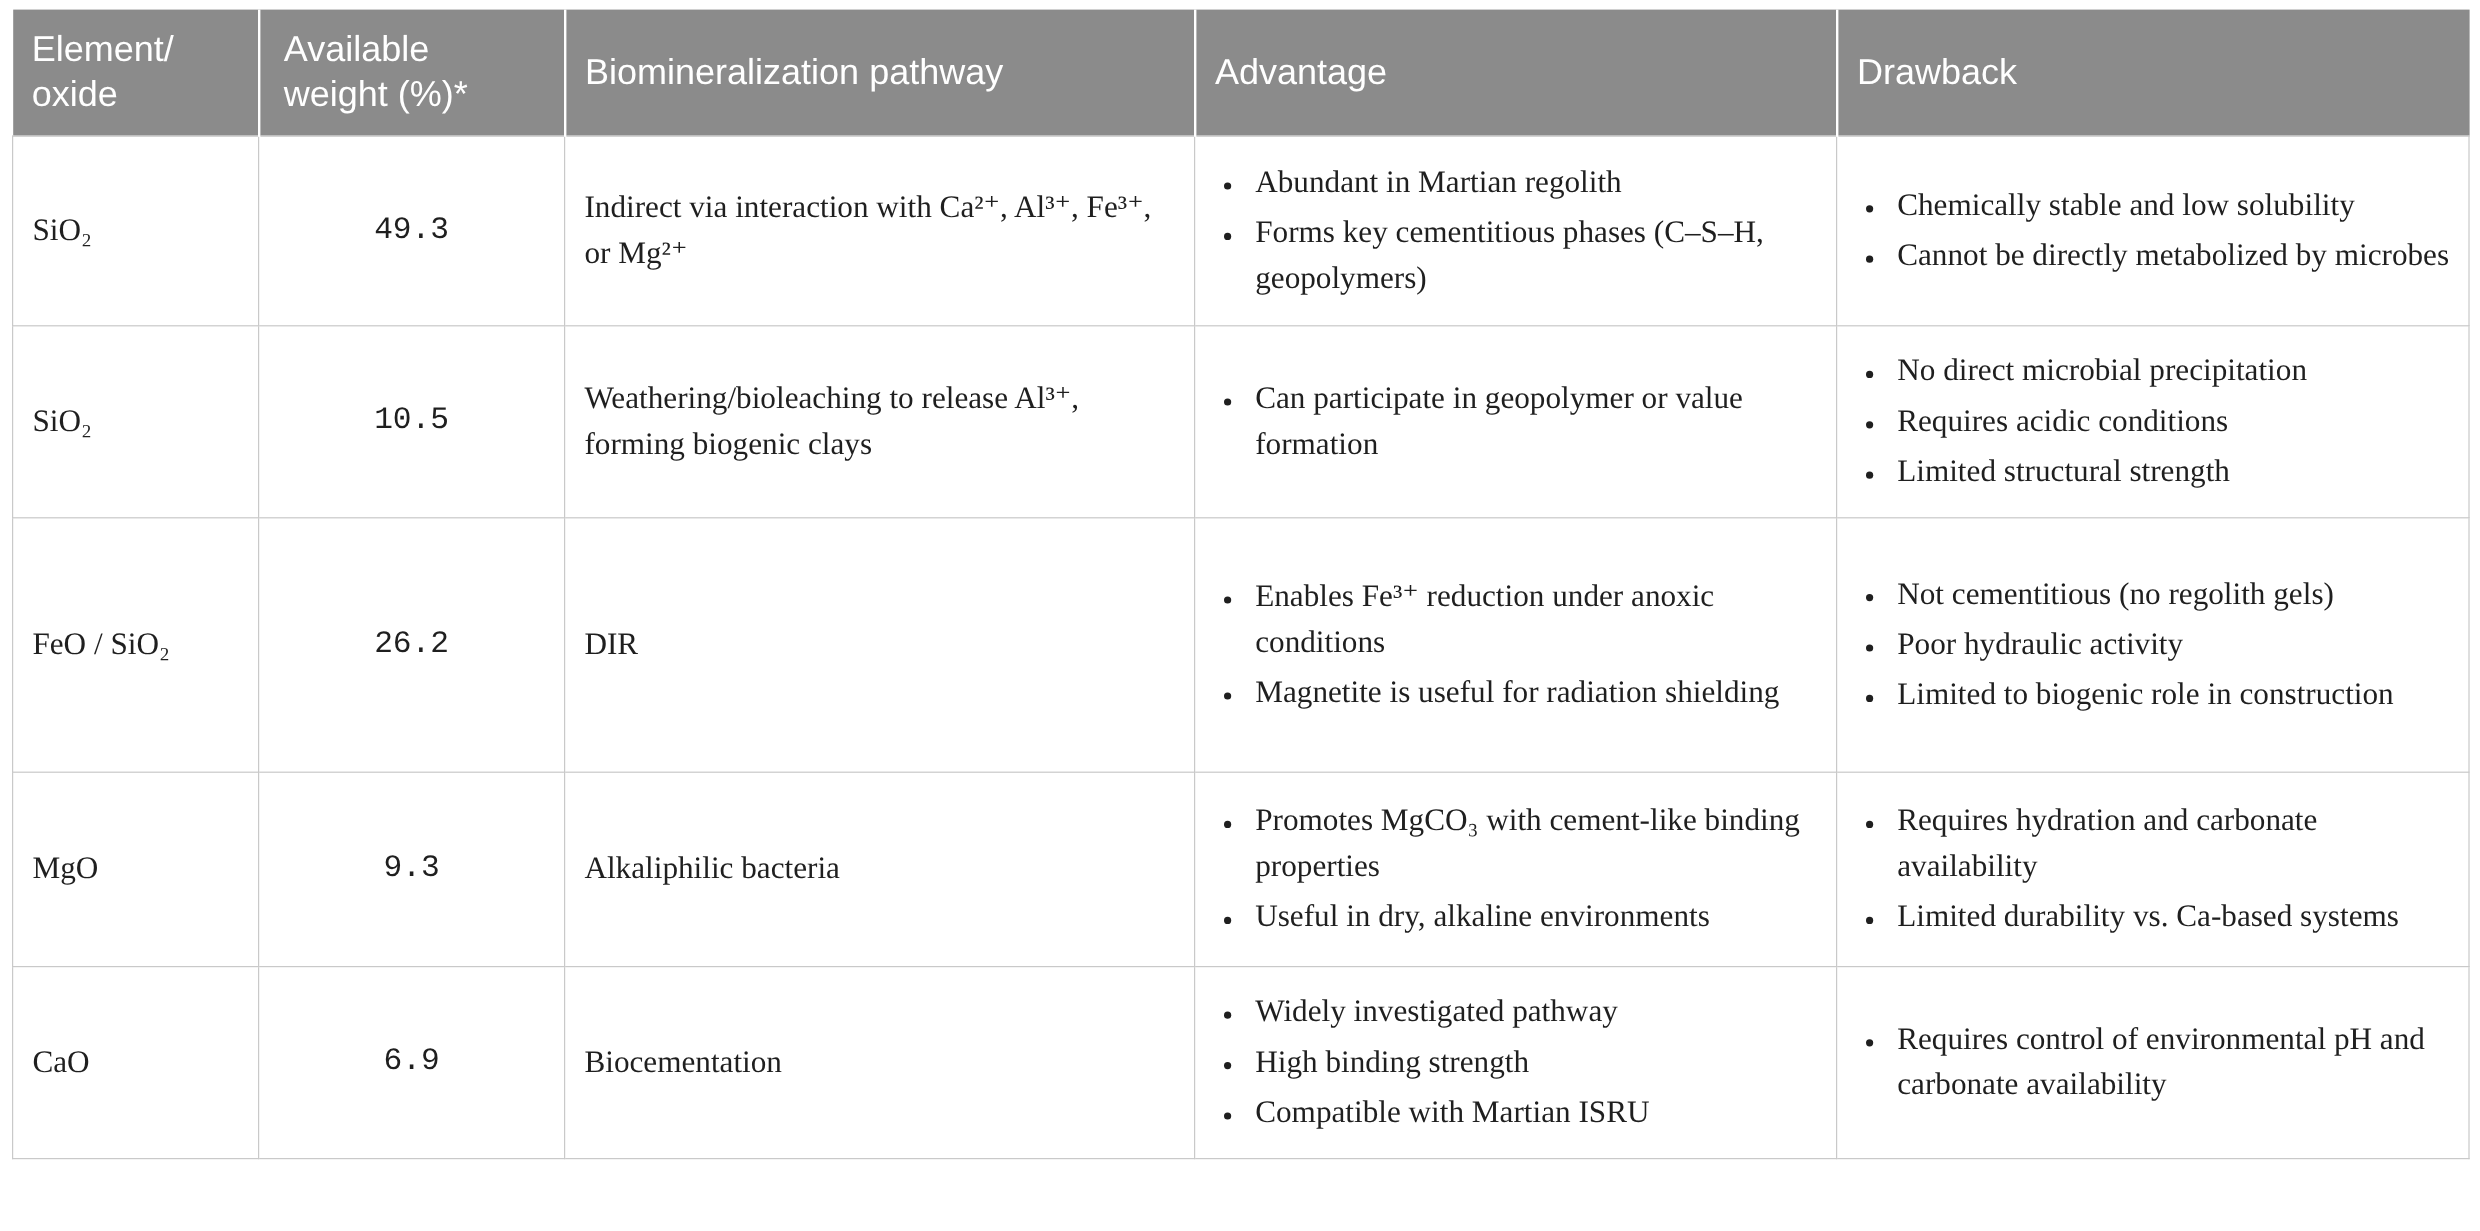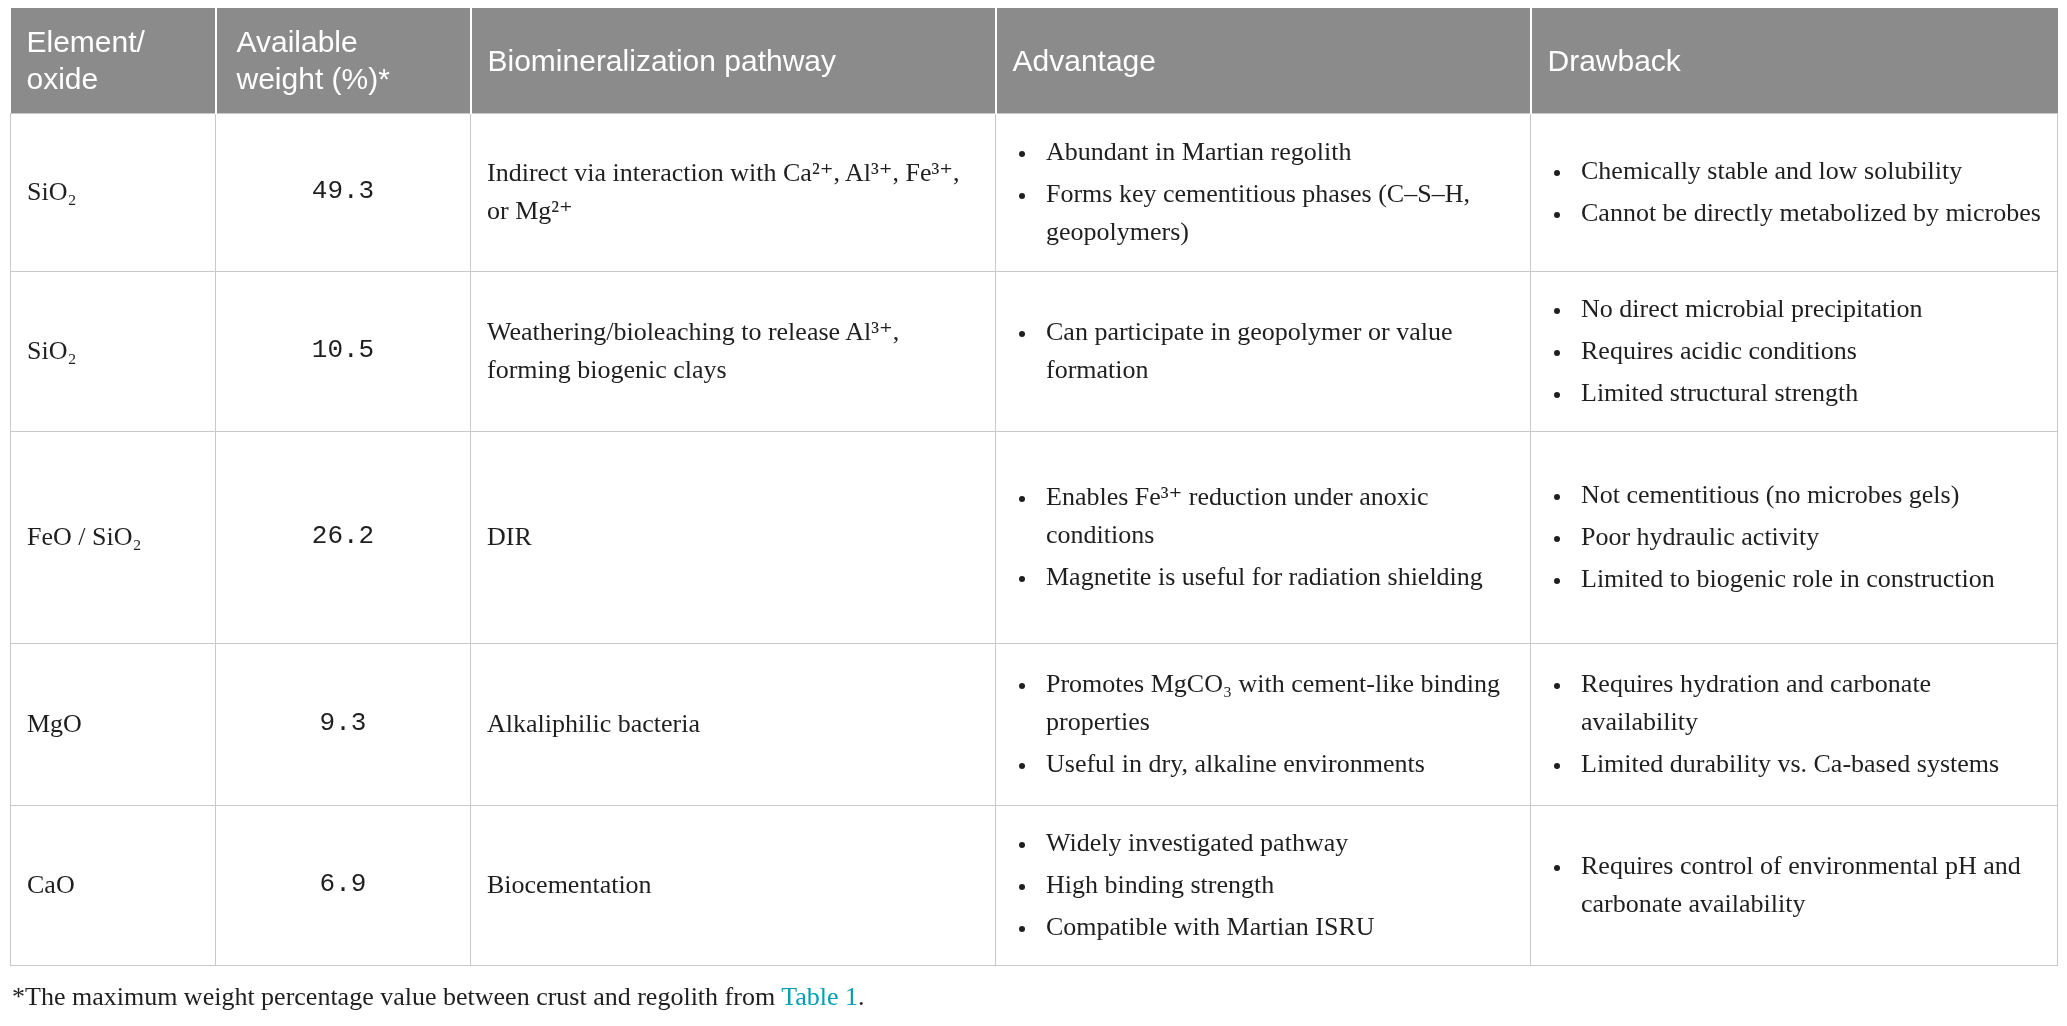--- a/index.html
+++ b/index.html
@@ -157,21 +157,21 @@
         <td class="cell-weight">26.2</td>
         <td class="cell-pathway">DIR</td>
         <td class="cell-advantages">
           <ul>
             <li>Enables Fe³⁺ reduction under anoxic conditions</li>
             <li>Magnetite is useful for radiation shielding</li>
           </ul>
         </td>
         <td class="cell-drawbacks">
           <ul>
-            <li>Not cementitious (no microbes gels)</li>
+            <li>Not cementitious (no regolith gels)</li>
             <li>Poor hydraulic activity</li>
             <li>Limited to biogenic role in construction</li>
           </ul>
         </td>
       </tr>
 
       <tr class="r3">
         <td class="cell-element">MgO</td>
         <td class="cell-weight">9.3</td>
         <td class="cell-pathway">Alkaliphilic bacteria</td>
@@ -203,15 +203,14 @@
         <td class="cell-drawbacks">
           <ul>
             <li>Requires control of environmental pH and carbonate availability</li>
           </ul>
         </td>
       </tr>
 
     </tbody>
   </table>
 
-  <div class="footnote"><span>*The maximum weight percentage value between crust and regolith from </span><a>Table 1</a><span>.</span></div>
 
 </div>
 
 </body></html>

